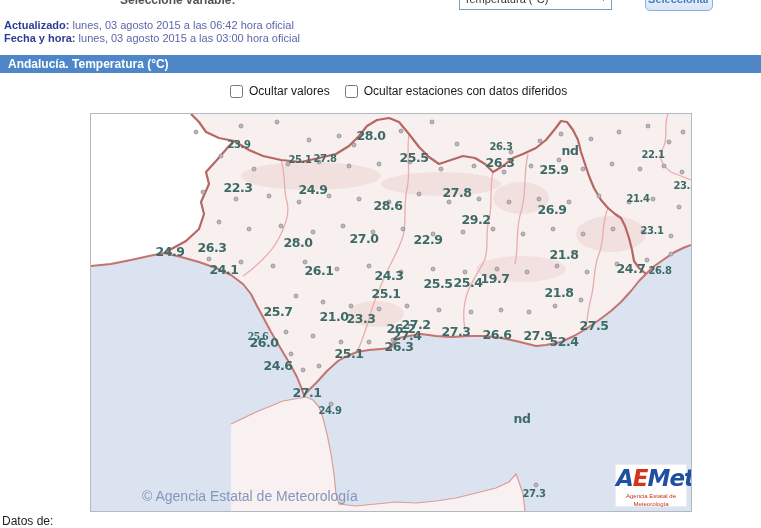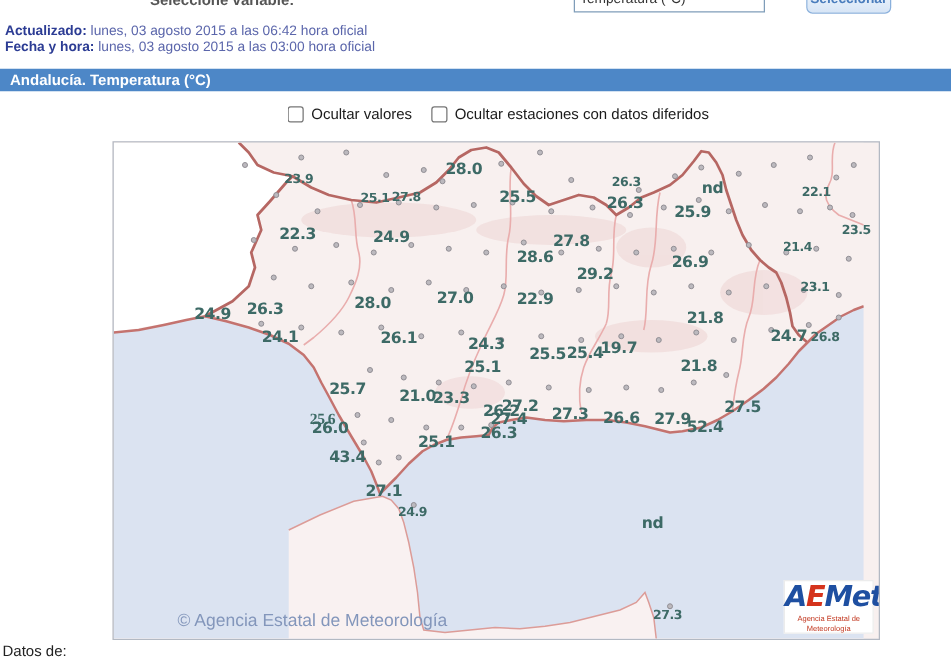--- a/index.html
+++ b/index.html
@@ -31,21 +31,21 @@
     position:absolute;top:55px;left:0;width:761px;height:18px;box-sizing:border-box;
     background:#4d87c7;color:#ffffff;font-size:12px;font-weight:bold;line-height:18px;padding-left:8px;
   }
   
   .checkbox-row{position:absolute;top:84px;left:230px;display:flex;align-items:center;font-size:12px;color:#1a1a1a;}
   .checkbox-row input{width:13px;height:13px;margin:0 6px 0 0;}
   .checkbox-row .gap{width:15px;}
   
   .map-container{
     position:absolute;left:90px;top:113px;width:600px;height:397px;
-    border:1px solid #b3b9c3;background:#f8f0ef;overflow:hidden;padding-left:12px;
+    border:1px solid #b3b9c3;background:#f8f0ef;overflow:hidden;
   }
   .map-container svg{position:absolute;left:0;top:0;}
   .labels-layer{position:absolute;left:0;top:0;width:100%;height:100%;}
   .temp-label{
     position:absolute;transform:translate(-50%,-50%);
     font-family:"DejaVu Sans",sans-serif;font-weight:bold;font-size:12.5px;letter-spacing:-0.4px;
     color:#3d6a66;white-space:nowrap;
   }
   .temp-label.small{font-size:10px;}
   .map-copyright{position:absolute;left:25px;top:374px;font-size:14px;color:#8396bb;margin-left:26px;}
@@ -244,21 +244,21 @@
       <div class="temp-label" style="left: 147px; top: 73px;">22.3</div>
       <div class="temp-label" style="left: 222px; top: 75px;">24.9</div>
       <div class="temp-label" style="left: 323px; top: 43px;">25.5</div>
       <div class="temp-label small" style="left: 410px; top: 32px;">26.3</div>
       <div class="temp-label" style="left: 409px; top: 48px;">26.3</div>
       <div class="temp-label" style="left: 479px; top: 36px;">nd</div>
       <div class="temp-label" style="left: 463px; top: 55px;">25.9</div>
       <div class="temp-label small" style="left: 562px; top: 40px;">22.1</div>
       <div class="temp-label small" style="left: 594px; top: 71px;">23.5</div>
       <div class="temp-label" style="left: 366px; top: 78px;">27.8</div>
-      <div class="temp-label" style="left: 297px; top: 91px; margin-left: 40px;">28.6</div>
+      <div class="temp-label" style="left: 297px; top: 91px;">28.6</div>
       <div class="temp-label small" style="left: 547px; top: 84px;">21.4</div>
       <div class="temp-label" style="left: 461px; top: 95px;">26.9</div>
       <div class="temp-label" style="left: 385px; top: 105px;">29.2</div>
       <div class="temp-label" style="left: 337px; top: 125px;">22.9</div>
       <div class="temp-label small" style="left: 561px; top: 116px;">23.1</div>
       <div class="temp-label" style="left: 473px; top: 140px;">21.8</div>
       <div class="temp-label" style="left: 207px; top: 128px;">28.0</div>
       <div class="temp-label" style="left: 273px; top: 124px;">27.0</div>
       <div class="temp-label" style="left: 79px; top: 137px;">24.9</div>
       <div class="temp-label" style="left: 121px; top: 133px;">26.3</div>
@@ -270,21 +270,21 @@
       <div class="temp-label" style="left: 377px; top: 168px;">25.4</div>
       <div class="temp-label" style="left: 404px; top: 164px;">19.7</div>
       <div class="temp-label" style="left: 468px; top: 178px;">21.8</div>
       <div class="temp-label" style="left: 540px; top: 154px;">24.7</div>
       <div class="temp-label small" style="left: 569px; top: 156px;">26.8</div>
       <div class="temp-label" style="left: 187px; top: 197px;">25.7</div>
       <div class="temp-label" style="left: 243px; top: 202px; text-align: right;">21.0</div>
       <div class="temp-label" style="left: 270px; top: 204px;">23.3</div>
       <div class="temp-label" style="left: 167px; top: 222px; font-family: Liberation Serif, serif;">25.6</div>
       <div class="temp-label" style="left: 173px; top: 228px;">26.0</div>
-      <div class="temp-label" style="left: 187px; top: 251px;">43.4</div>
+      <div class="temp-label" style="left: 187px; top: 251px;">24.6</div>
       <div class="temp-label" style="left: 258px; top: 239px;">25.1</div>
       <div class="temp-label" style="left: 310px; top: 214px;">26.2</div>
       <div class="temp-label" style="left: 325px; top: 210px;">27.2</div>
       <div class="temp-label" style="left: 316px; top: 221px;">27.4</div>
       <div class="temp-label" style="left: 308px; top: 232px;">26.3</div>
       <div class="temp-label" style="left: 365px; top: 217px;">27.3</div>
       <div class="temp-label" style="left: 406px; top: 220px;">26.6</div>
       <div class="temp-label" style="left: 447px; top: 221px;">27.9</div>
       <div class="temp-label" style="left: 473px; top: 227px;">52.4</div>
       <div class="temp-label" style="left: 503px; top: 211px;">27.5</div>

